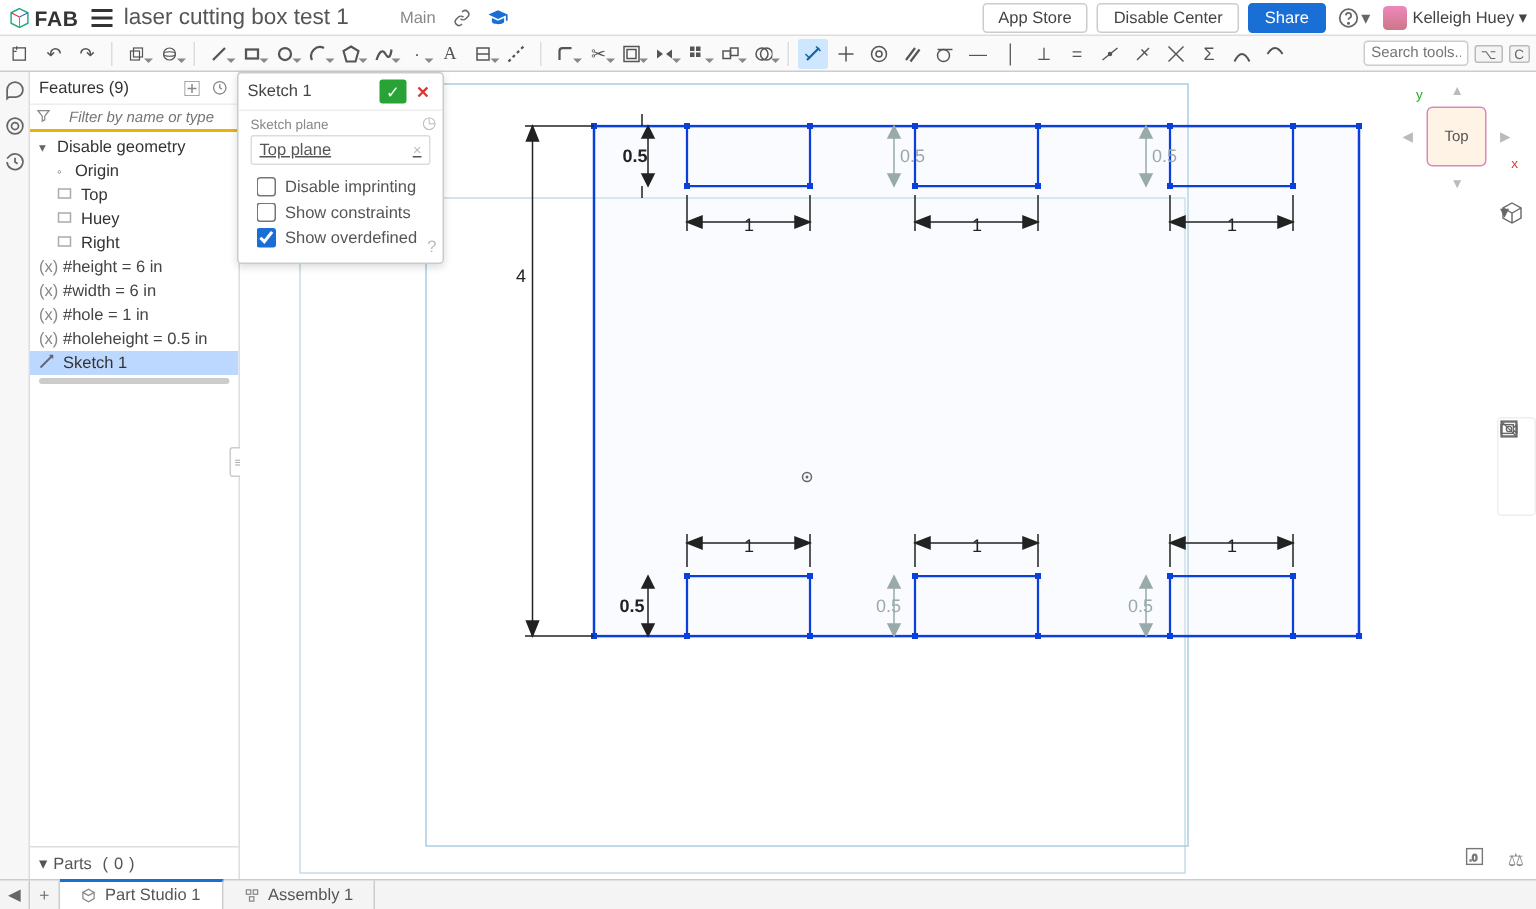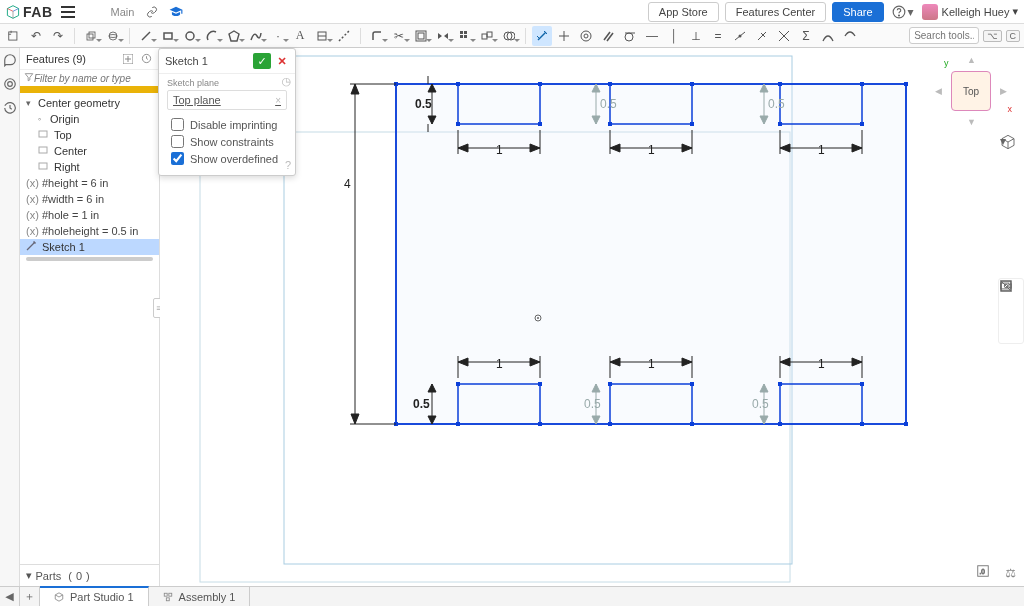--- a/index.html
+++ b/index.html
@@ -28,21 +28,21 @@
   .search { margin-left:auto; display:flex; align-items:center; gap:4px;}
   .search input { width:70px; border:1px solid #ccc; border-radius:3px; padding:2px 4px; font-size:10px; color:#888;}
   .kbd { border:1px solid #bbb; border-radius:2px; font-size:9px; padding:0 3px; background:#f4f4f4; color:#666;}
   
   .main { display:flex; height: calc(606px - 24px - 24px - 20px); position:relative;}
   .leftstrip { width:20px; background:#f7f7f7; border-right:1px solid #ddd; display:flex; flex-direction:column; align-items:center; padding-top:4px; gap:8px;}
   .leftstrip .ic { width:16px; height:16px; display:flex; align-items:center; justify-content:center; color:#666; cursor:pointer;}
   .sidebar { width:140px; background:#fff; border-right:1px solid #ddd; display:flex; flex-direction:column; font-size:11px; position:relative;}
   .features-hdr { height:22px; display:flex; align-items:center; padding:0 6px; border-bottom:1px solid #eee; font-size:11px;}
   .features-hdr .plus, .features-hdr .clock { width:14px; height:14px; display:flex; align-items:center; justify-content:center; color:#666; margin-left:4px; cursor:pointer;}
-  .filter-row { display:flex; align-items:center; padding:2px 4px; gap:0; border-bottom:7px solid #eab308;}
+  .filter-row { display:flex; align-items:center; padding:2px 4px; gap:12px; border-bottom:2px solid #eab308;}
   .filter-row .funnel { width:12px; height:12px; color:#888;}
   .filter-row input { flex:1; border:none; font-size:10px; font-style:italic; color:#aaa; outline:none;}
   .tree { padding:2px 0; overflow:auto;}
   .tree .row { display:flex; align-items:center; padding:2px 4px 2px 6px; gap:4px; cursor:pointer; white-space:nowrap;}
   .tree .row.selected { background:#bcd8ff;}
   .tree .indent1 { padding-left:18px;}
   .tree .caret { width:8px; display:inline-block; color:#666; font-size:9px;}
   .tree .ico { width:12px; height:12px; color:#888; display:inline-flex;}
   .tree .var { color:#444;}
   .parts { border-top:1px solid #ddd; padding:4px 6px; color:#555; display:flex; align-items:center; gap:4px; margin-top:auto;}
@@ -100,36 +100,37 @@
           <line x1="10" y1="9" x2="10" y2="19" stroke="#888"></line>
         </svg>
     </span>
     <span>FAB</span>
   </span>
   <div class="hamburger">
       <span></span>
       <span></span>
       <span></span>
     </div>
+  <span class="doc-title">laser cutting box test 1</span>
   <span class="branch">Main</span>
   <span class="hdr-icon">
       <svg width="12" height="12" viewBox="0 0 24 24" fill="none" stroke="currentColor" stroke-width="2">
         <path d="M10 13a5 5 0 0 0 7 0l3-3a5 5 0 0 0-7-7l-1 1"></path>
         <path d="M14 11a5 5 0 0 0-7 0l-3 3a5 5 0 0 0 7 7l1-1"></path>
       </svg>
     </span>
   <span class="hdr-icon" style="color:#1a6fd6">
       <svg width="14" height="14" viewBox="0 0 24 24" fill="currentColor">
         <path d="M12 3 1 8l11 5 9-4v6h2V8z"></path>
         <path d="M5 12v4c0 2 3 3 7 3s7-1 7-3v-4l-7 3z"></path>
       </svg>
     </span>
   <div class="spacer"></div>
   <button class="btn">App Store</button>
-  <button class="btn">Features Center</button>
+  <button class="btn">Disable Center</button>
   <button class="btn primary">Share</button>
   <span class="help"><svg width="14" height="14" viewBox="0 0 24 24" fill="none" stroke="currentColor" stroke-width="2">
         <circle cx="12" cy="12" r="10"></circle>
         <path d="M9 9a3 3 0 1 1 4 3c-1 .5-1 1-1 2"></path>
         <circle cx="12" cy="18" r=".8" fill="currentColor"></circle>
       </svg> ▾</span>
   <div class="avatar"></div>
   <span class="user"><span>Kelleigh Huey</span> ▾</span>
 </div>
 
@@ -352,41 +353,41 @@
     </div>
     <div class="filter-row">
       <span class="funnel"><svg width="10" height="10" viewBox="0 0 24 24" fill="none" stroke="#888" stroke-width="2">
             <path d="M3 4h18l-7 9v6l-4 2v-8z"></path>
           </svg></span>
       <input placeholder="Filter by name or type" style="">
     </div>
     <div class="tree">
       <div class="row">
           <span class="caret">▾</span>
-          <span>Center geometry</span>
+          <span>Disable geometry</span>
         </div>
       <div class="row indent1">
           <span class="caret">◦</span>
           <span>Origin</span>
         </div>
       <div class="row indent1">
           <span class="ico">
             <svg width="10" height="10">
               <rect x="1" y="2" width="8" height="6" fill="none" stroke="#aaa"></rect>
             </svg>
           </span>
           <span>Top</span>
         </div>
       <div class="row indent1">
           <span class="ico">
             <svg width="10" height="10">
               <rect x="1" y="2" width="8" height="6" fill="none" stroke="#aaa"></rect>
             </svg>
           </span>
-          <span>Center</span>
+          <span>Huey</span>
         </div>
       <div class="row indent1">
           <span class="ico">
             <svg width="10" height="10">
               <rect x="1" y="2" width="8" height="6" fill="none" stroke="#aaa"></rect>
             </svg>
           </span>
           <span>Right</span>
         </div>
       <div class="row">

